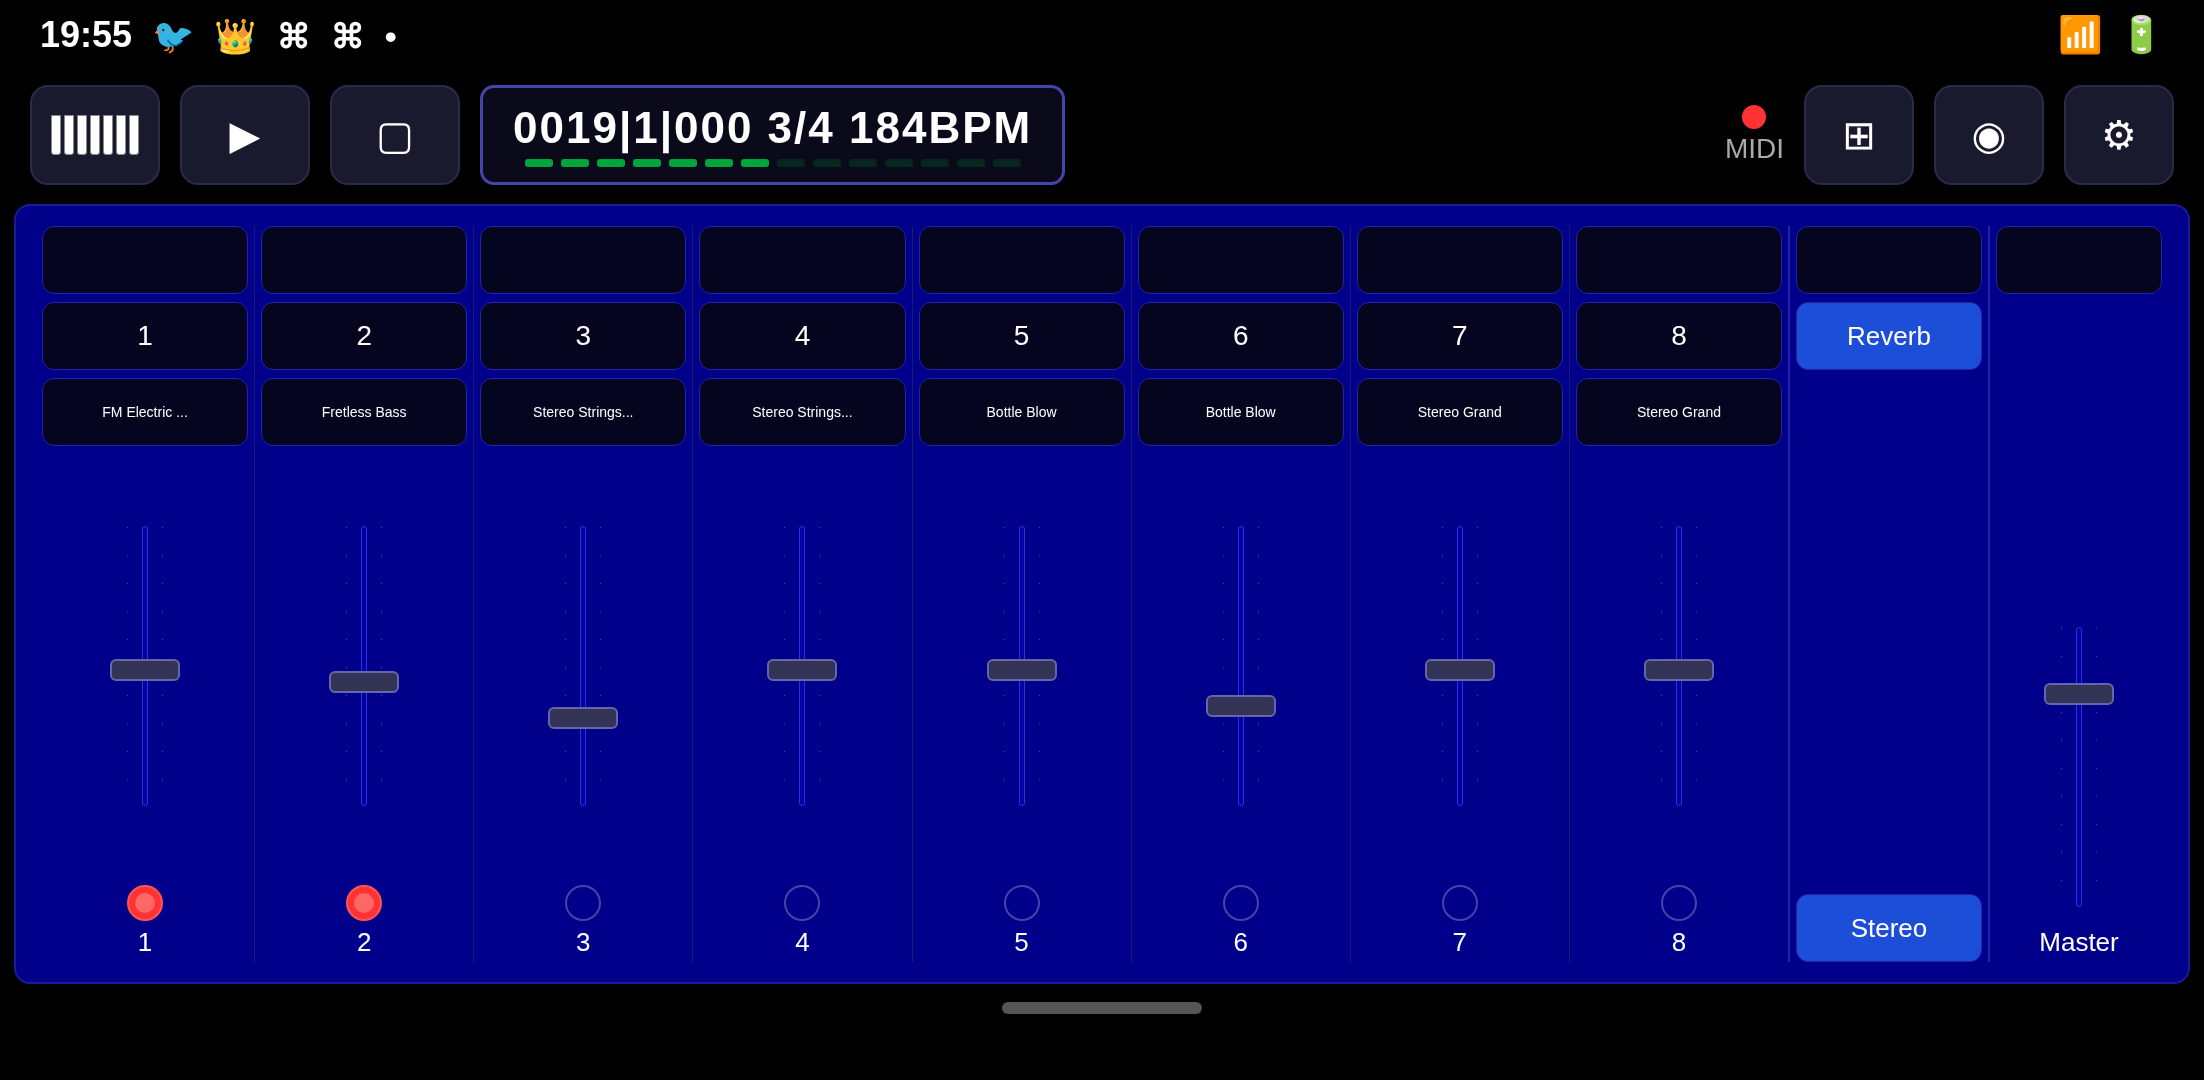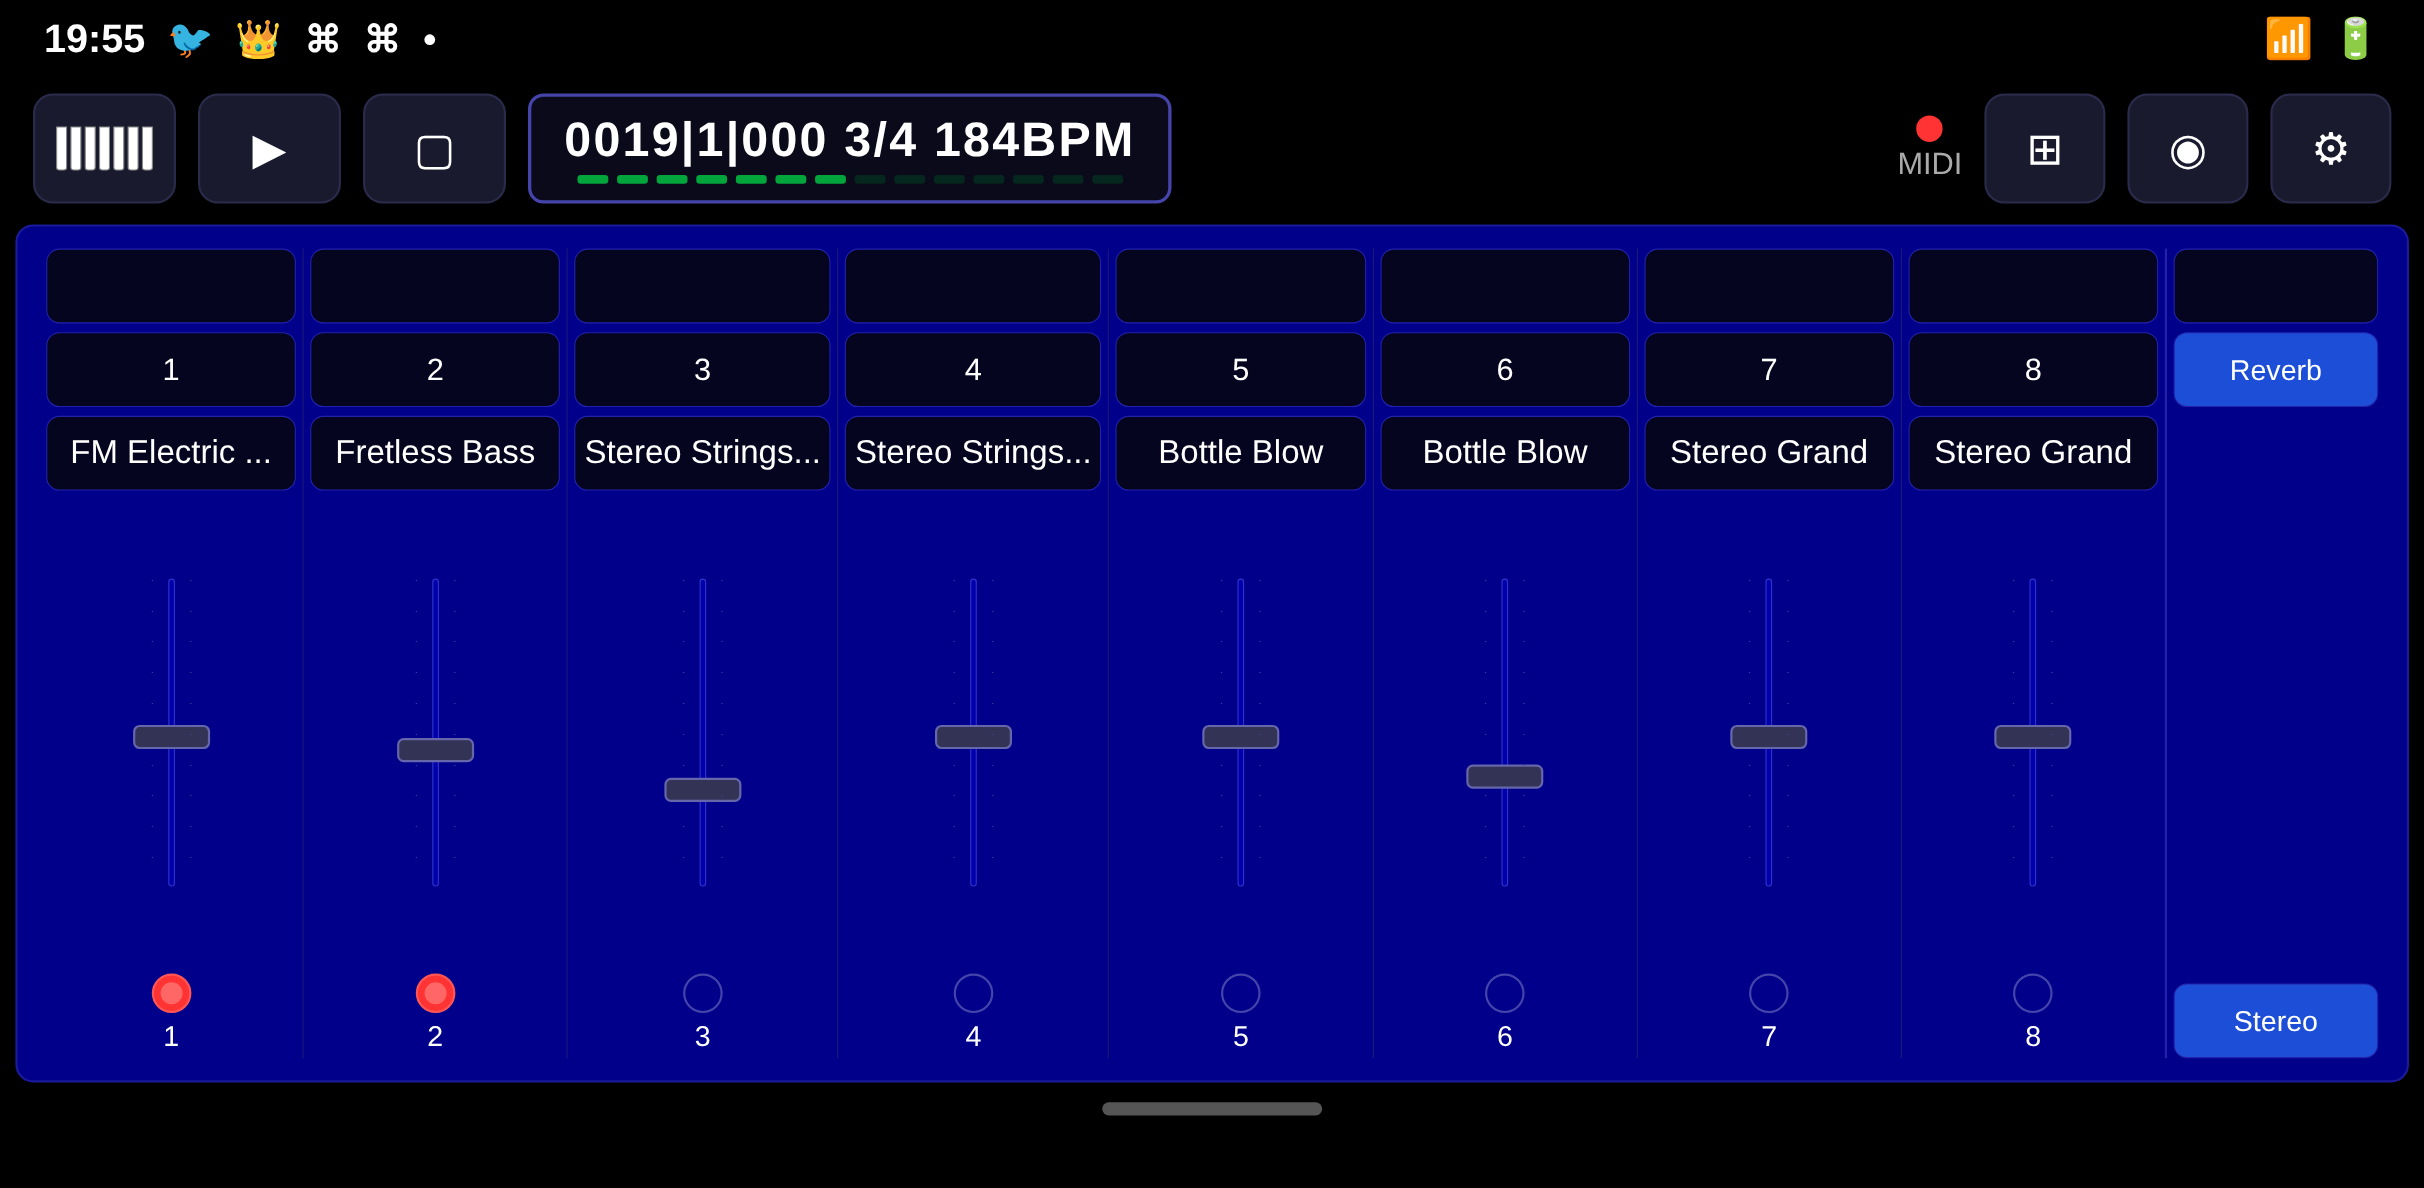--- a/index.html
+++ b/index.html
@@ -192,21 +192,21 @@
       justify-content: center;
     }
 
     .channel-name-btn {
       background: #050520;
       border: 1px solid #2222aa;
       border-radius: 12px;
       width: 100%;
       height: 68px;
       cursor: pointer;
-      font-size: 30px;
+      font-size: 14px;
       color: #fff;
       display: flex;
       align-items: center;
       justify-content: center;
       text-align: center;
       padding: 0 8px;
       white-space: nowrap;
       overflow: hidden;
       text-overflow: ellipsis;
     }
@@ -592,18 +592,30 @@
   </div>
       </div>
 
     <div class="effects-column">
       <button class="channel-top-btn"></button>
       <button class="effect-btn">Reverb</button>
       <div style="flex:1"></div>
       <button class="effect-btn">Stereo</button>
     </div>
 
+  <div class="master-strip">
+  <button class="channel-top-btn"></button>
+  <div style="flex:1"></div>
+  <div class="fader-area">
+    <div class="fader-track">
+      <div class="fader-handle" style="top:55px;"></div>
+    </div>
+  </div>
+  <div class="channel-bottom">
+    <div class="channel-label-bottom">Master</div>
+  </div>
+</div>
     </div>
 </div>
 
 <div class="scrollbar-container">
   <div class="scrollbar-thumb"></div>
 </div>
 
 </body></html>

